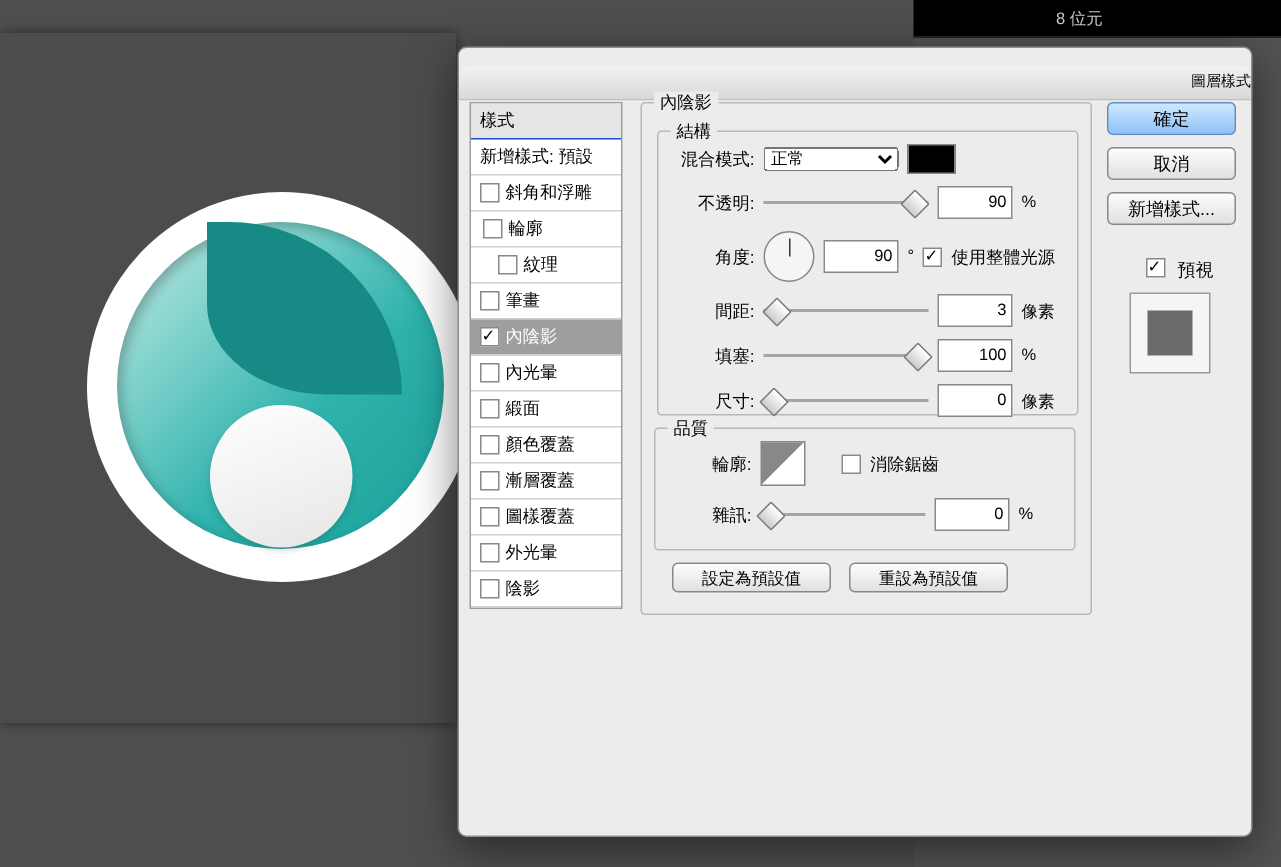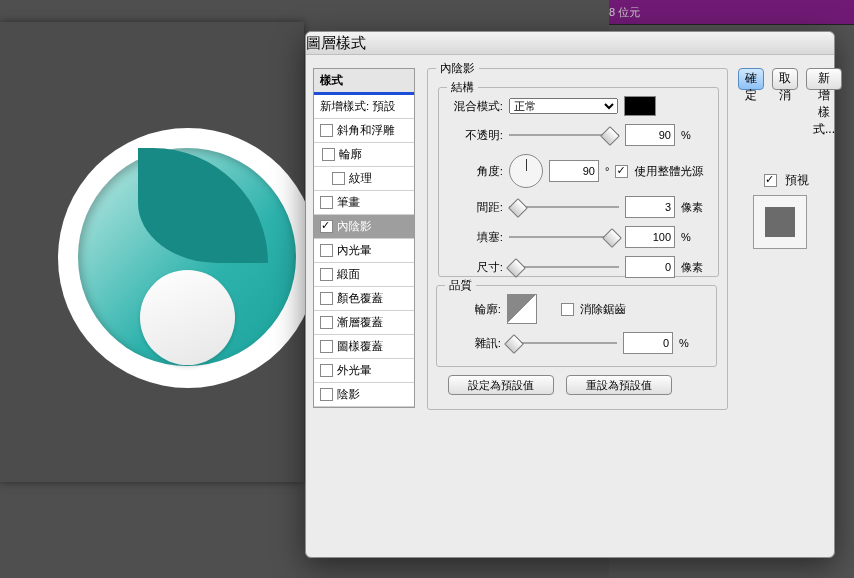--- a/index.html
+++ b/index.html
@@ -1,53 +1,53 @@
 <!DOCTYPE html>
 <html><head>
 <meta charset="utf-8">
 <style>
 body{margin:0;background:#4f4f4f;font-family:"Helvetica Neue",Arial,sans-serif;font-size:12px;color:#000;overflow:hidden;width:854px;height:578px;position:relative}
 .dark-panel{position:absolute;right:0;top:0;width:245px;height:578px;background:#535353}
-.dark-top{height:24px;background:#701a75;border-bottom:1px solid #222;color:#ccc;font-size:11px;display:flex;align-items:center;}
+.dark-top{height:24px;background:#000000;border-bottom:1px solid #222;color:#ccc;font-size:11px;display:flex;align-items:center;padding-left:95px}
 .canvas-bg{position:absolute;left:0;top:22px;width:304px;height:460px;background:#4c4c4c;box-shadow:0 0 8px rgba(0,0,0,.5)}
 .artwork{position:absolute;left:58px;top:106px;width:242px;height:296px}
 .white-bg{position:absolute;left:0;top:0;width:260px;height:260px;border-radius:50%;background:#fff}
 .teal-shape{position:absolute;left:20px;top:20px;width:218px;height:218px;border-radius:50%;background:linear-gradient(135deg,#c5ece6 0%,#2eb2ac 60%,#1aa09a 100%);box-shadow:inset 3px 3px 8px rgba(0,0,0,.25)}
 .top-arc{position:absolute;left:80px;top:20px;width:130px;height:115px;background:#188a85;border-radius:0 115px 0 80px/0 115px 0 60px}
 .white-ball{position:absolute;left:82px;top:142px;width:95px;height:95px;border-radius:50%;background:linear-gradient(160deg,#fff 0%,#e6e6e6 100%);box-shadow:0 2px 4px rgba(0,0,0,.15)}
 .dialog{position:absolute;left:305px;top:31px;width:528px;height:525px;background:#ececec;border:1px solid #8e8e8e;border-radius:6px;box-shadow:0 8px 30px rgba(0,0,0,.5)}
-.dlg-title{position:absolute;left:0;top:0;width:100%;height:22px;text-align:left;line-height:22px;font-size:15px;border-bottom:1px solid #bfbfbf;background:linear-gradient(#f3f3f3,#d8d8d8);border-radius:6px 6px 0 0}
+.dlg-title{position:absolute;left:0;top:12px;width:100%;height:22px;text-align:right;line-height:22px;font-size:10px;border-bottom:1px solid #bfbfbf;background:linear-gradient(#f3f3f3,#d8d8d8);border-radius:6px 6px 0 0}
 .styles-list{position:absolute;left:7px;top:36px;width:100px;border:1px solid #9a9a9a;background:#fff}
 .styles-list div{padding:4px 6px;border-bottom:1px solid #d0d0d0;font-size:11.5px;white-space:nowrap;display:flex;align-items:center;gap:4px}
-.styles-list div:first-child{background:#e5e5e5;border-bottom:3px solid #1d4ed8;font-weight:700}
+.styles-list div:first-child{background:#e5e5e5;border-bottom:1px solid #1d4ed8;font-weight:400}
 .styles-list .selected{background:#9e9e9e;color:#fff}
 .chk{width:11px;height:11px;border:1px solid #888;background:#fff;display:inline-block;flex-shrink:0}
 .chk.on{background:#fff;position:relative}
 .chk.on::after{content:"✓";position:absolute;left:0;top:-2px;font-size:11px;color:#000}
 .fieldset{position:absolute;border:1px solid #b8b8b8;border-radius:3px;background:transparent}
 .fieldset .legend{position:absolute;top:-8px;left:8px;background:#ececec;padding:0 4px;font-size:11.5px}
 .main-fs{left:121px;top:36px;width:299px;height:340px}
 .struct-fs{left:10px;top:18px;width:279px;height:188px}
 .qual-fs{left:8px;top:216px;width:279px;height:80px}
 .row{display:flex;align-items:center;margin:8px 0 0 12px;font-size:11.5px;gap:6px}
 .row .lbl{width:52px;text-align:right}
-select{font-size:11px;width:109px}
+select{font-size:11px;width:90px}
 .numbox{width:42px;height:18px;border:1px solid #888;background:#fff;text-align:right;padding:1px 3px;font-size:11px}
 .unit{font-size:11px}
 .slider{position:relative;width:110px;height:12px}
 .slider::before{content:"";position:absolute;left:0;right:0;top:5px;height:2px;background:#a5a5a5}
 .slider .thumb{position:absolute;top:0;width:12px;height:12px;background:linear-gradient(#fff,#ccc);border:1px solid #777;border-radius:1px;transform:rotate(45deg)}
 .angle-dial{width:32px;height:32px;border:1px solid #888;border-radius:50%;background:#f5f5f5;position:relative}
 .angle-dial::after{content:"";position:absolute;left:50%;top:4px;width:1px;height:12px;background:#333}
 .color-sw{width:30px;height:18px;border:1px solid #888;background:#000}
 .contour-sw{width:28px;height:28px;border:1px solid #888;background:linear-gradient(135deg,#888 0%,#888 49%,#fff 50%,#fff 100%)}
-.btns{position:absolute;right:10px;top:36px;width:86px;display:flex;flex-direction:row;gap:8px}
+.btns{position:absolute;right:10px;top:36px;width:86px;display:flex;flex-direction:column;gap:8px}
 .btn{height:22px;border:1px solid #888;border-radius:4px;background:linear-gradient(#fdfdfd,#e0e0e0);font-size:12px;cursor:pointer}
 .btn.primary{background:linear-gradient(#cfe8ff,#8ec2f7);border-color:#5a8cc4}
-.preview-chk{position:absolute;right:25px;top:140px;display:flex;align-items:center;gap:8px;font-size:12px}
+.preview-chk{position:absolute;right:25px;top:140px;display:flex;align-items:flex-start;gap:8px;font-size:12px}
 .preview-box{position:absolute;right:27px;top:163px;width:52px;height:52px;border:1px solid #999;background:#f5f5f5;display:flex;align-items:center;justify-content:center}
 .preview-box div{width:30px;height:30px;background:#6b6b6b}
 .bottom-btns{position:absolute;left:20px;top:306px;display:flex;gap:12px}
 .bottom-btns .btn{width:106px;height:20px;font-size:11px}
 </style>
 </head>
 <body>
 
 <div class="dark-panel">
   <div class="dark-top">8 位元</div>

